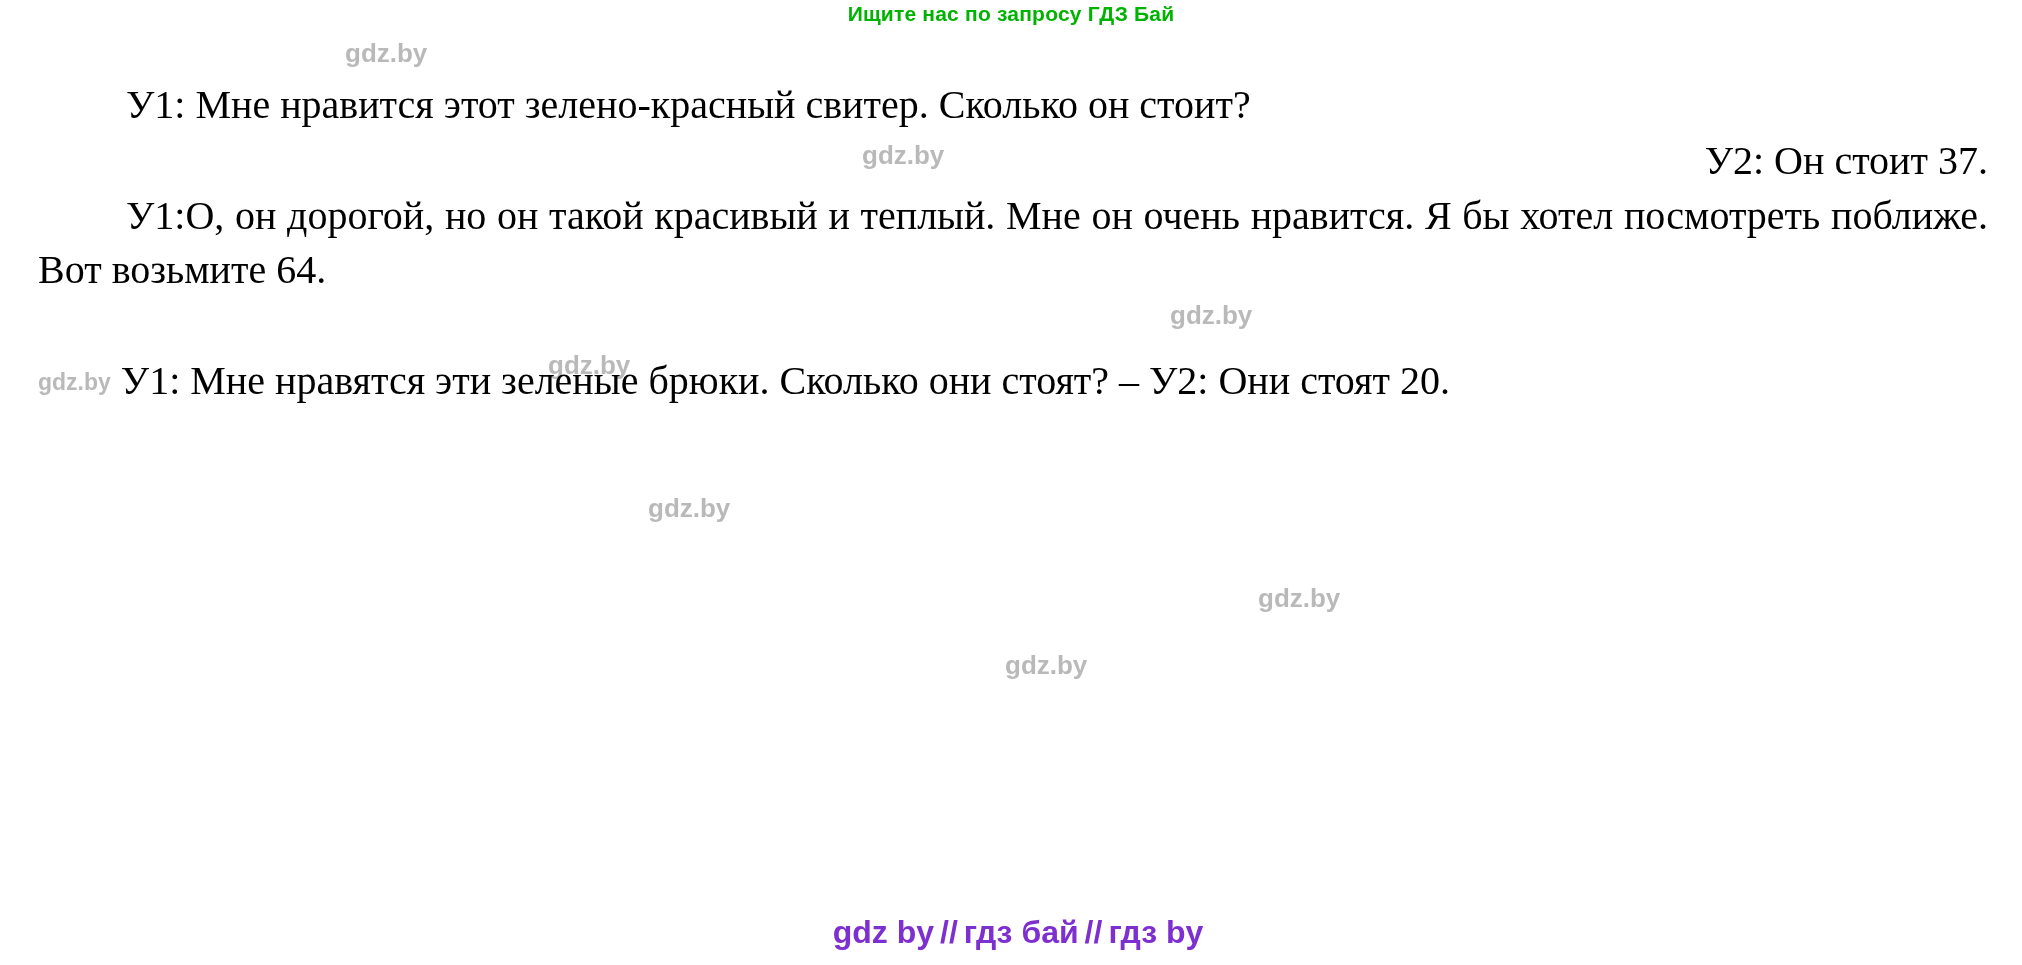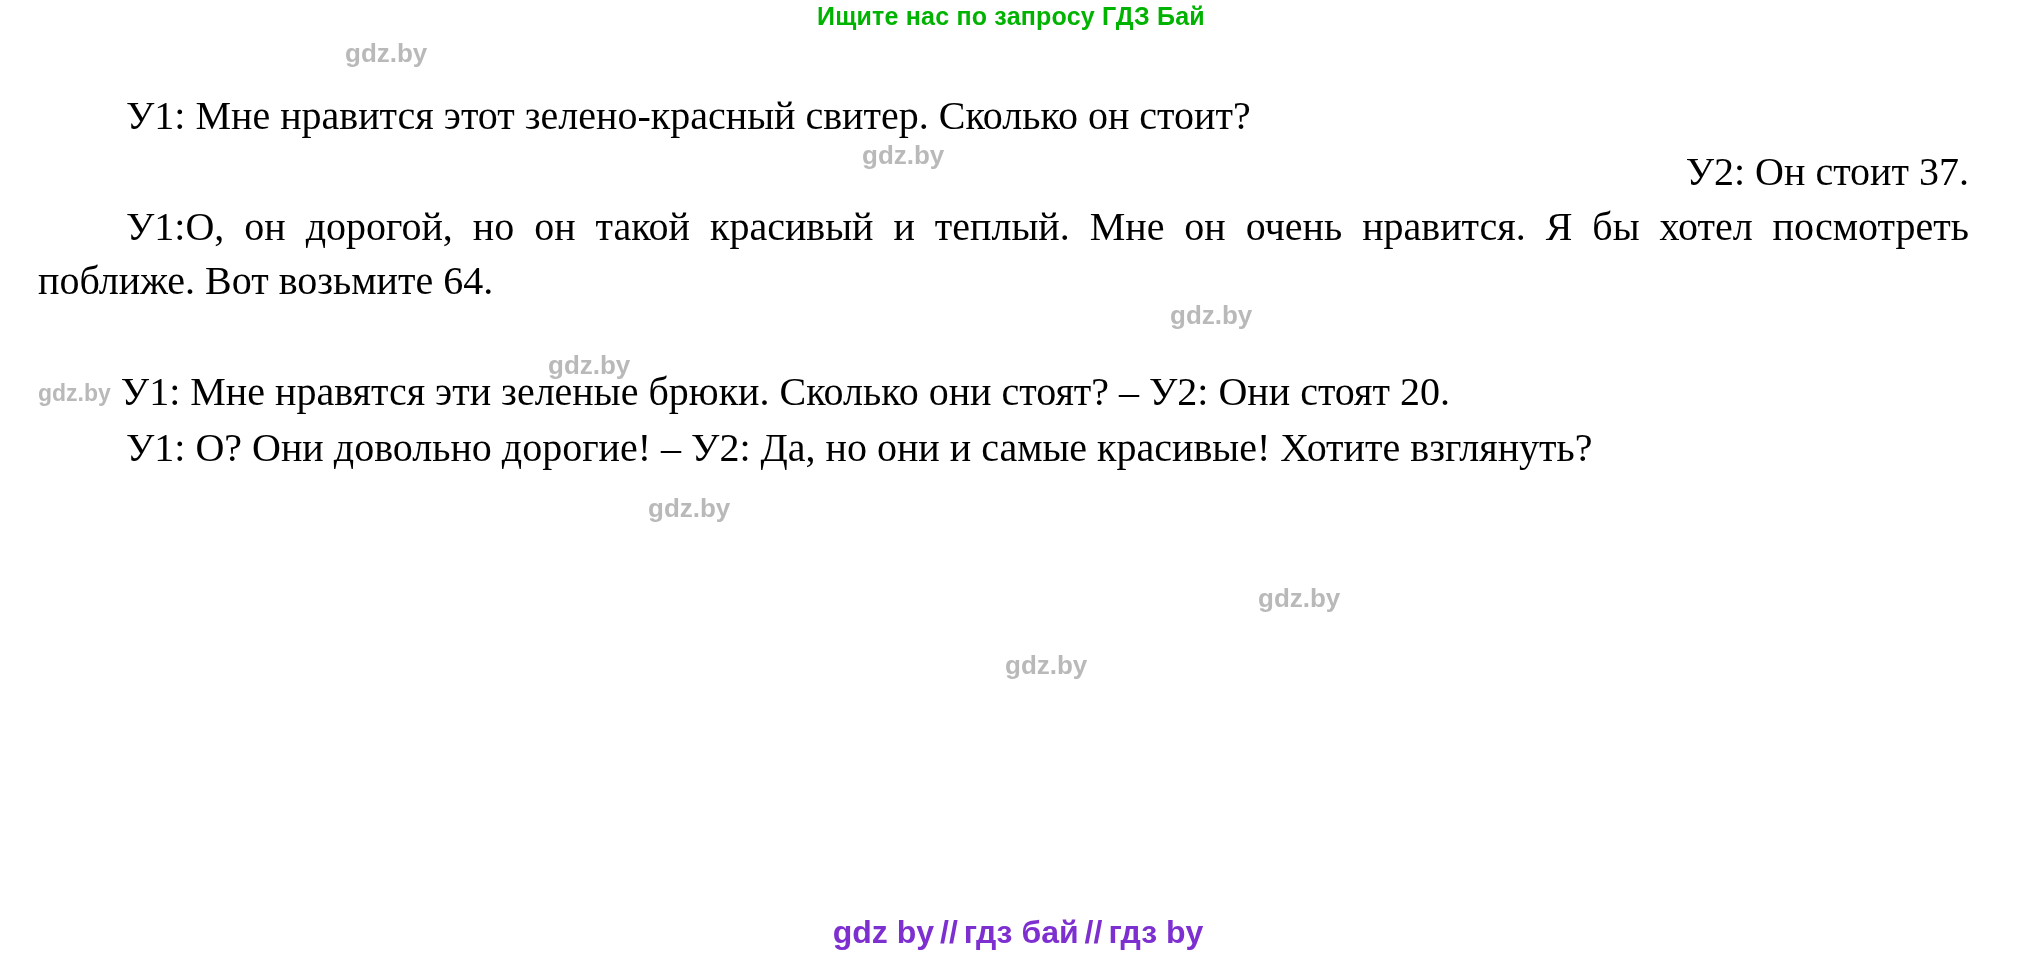--- a/index.html
+++ b/index.html
@@ -22,21 +22,21 @@
 
   
   .promo {
     position: absolute;
     top: 2px;
     left: 0;
     width: 100%;
     text-align: center;
     font-family: "Liberation Sans", sans-serif;
     font-weight: bold;
-    font-size: 25px;
+    font-size: 21px;
     color: #00b300;
     letter-spacing: 0.2px;
   }
 
   
   .footer {
     position: absolute;
     bottom: 14px;
     left: 0;
     width: 100%;
@@ -60,25 +60,24 @@
     font-weight: bold;
     color: #b9b9b9;
     white-space: nowrap;
     pointer-events: none;
   }
 
   
   .body-text {
     position: absolute;
     left: 38px;
-    right: 53px;
+    right: 34px;
     top: 78px;
     font-size: 40px;
     line-height: 1.34;
-    margin-top: 11px;
   }
   p.line {
     margin: 0 0 2px 0;
     text-align: justify;
     text-justify: inter-word;
   }
   p.line.indent {
     text-indent: 88px;
   }
   p.nojust {
@@ -113,21 +112,20 @@
 
   <div class="body-text">
 
     <p class="line indent">У1: Мне нравится этот зелено-красный свитер. Сколько он стоит?</p>
     <p class="line indent nojust">У2: Он стоит 37.</p>
     <p class="line indent">У1:О, он дорогой, но он такой красивый и теплый. Мне он очень нравится. Я бы хотел посмотреть поближе. Вот возьмите 64.</p>
 
     <div class="block-gap"></div>
 
     <p class="line"><span class="wm-inline">gdz.by</span><span>У1: Мне нравятся эти зеленые брюки. Сколько они стоят? – У2: Они стоят 20.</span></p>
-    <p class="line indent">У1: О? Они довольно дорогие! – У2: Да, но они и самые красивые! Хотите взглянуть?</p>
 
   </div>
 
   <div class="footer">
     <span>gdz by</span><span class="sep">//</span><span>гдз бай</span><span class="sep">//</span><span>гдз by</span>
   </div>
 
 </div>
 
 </body></html>

